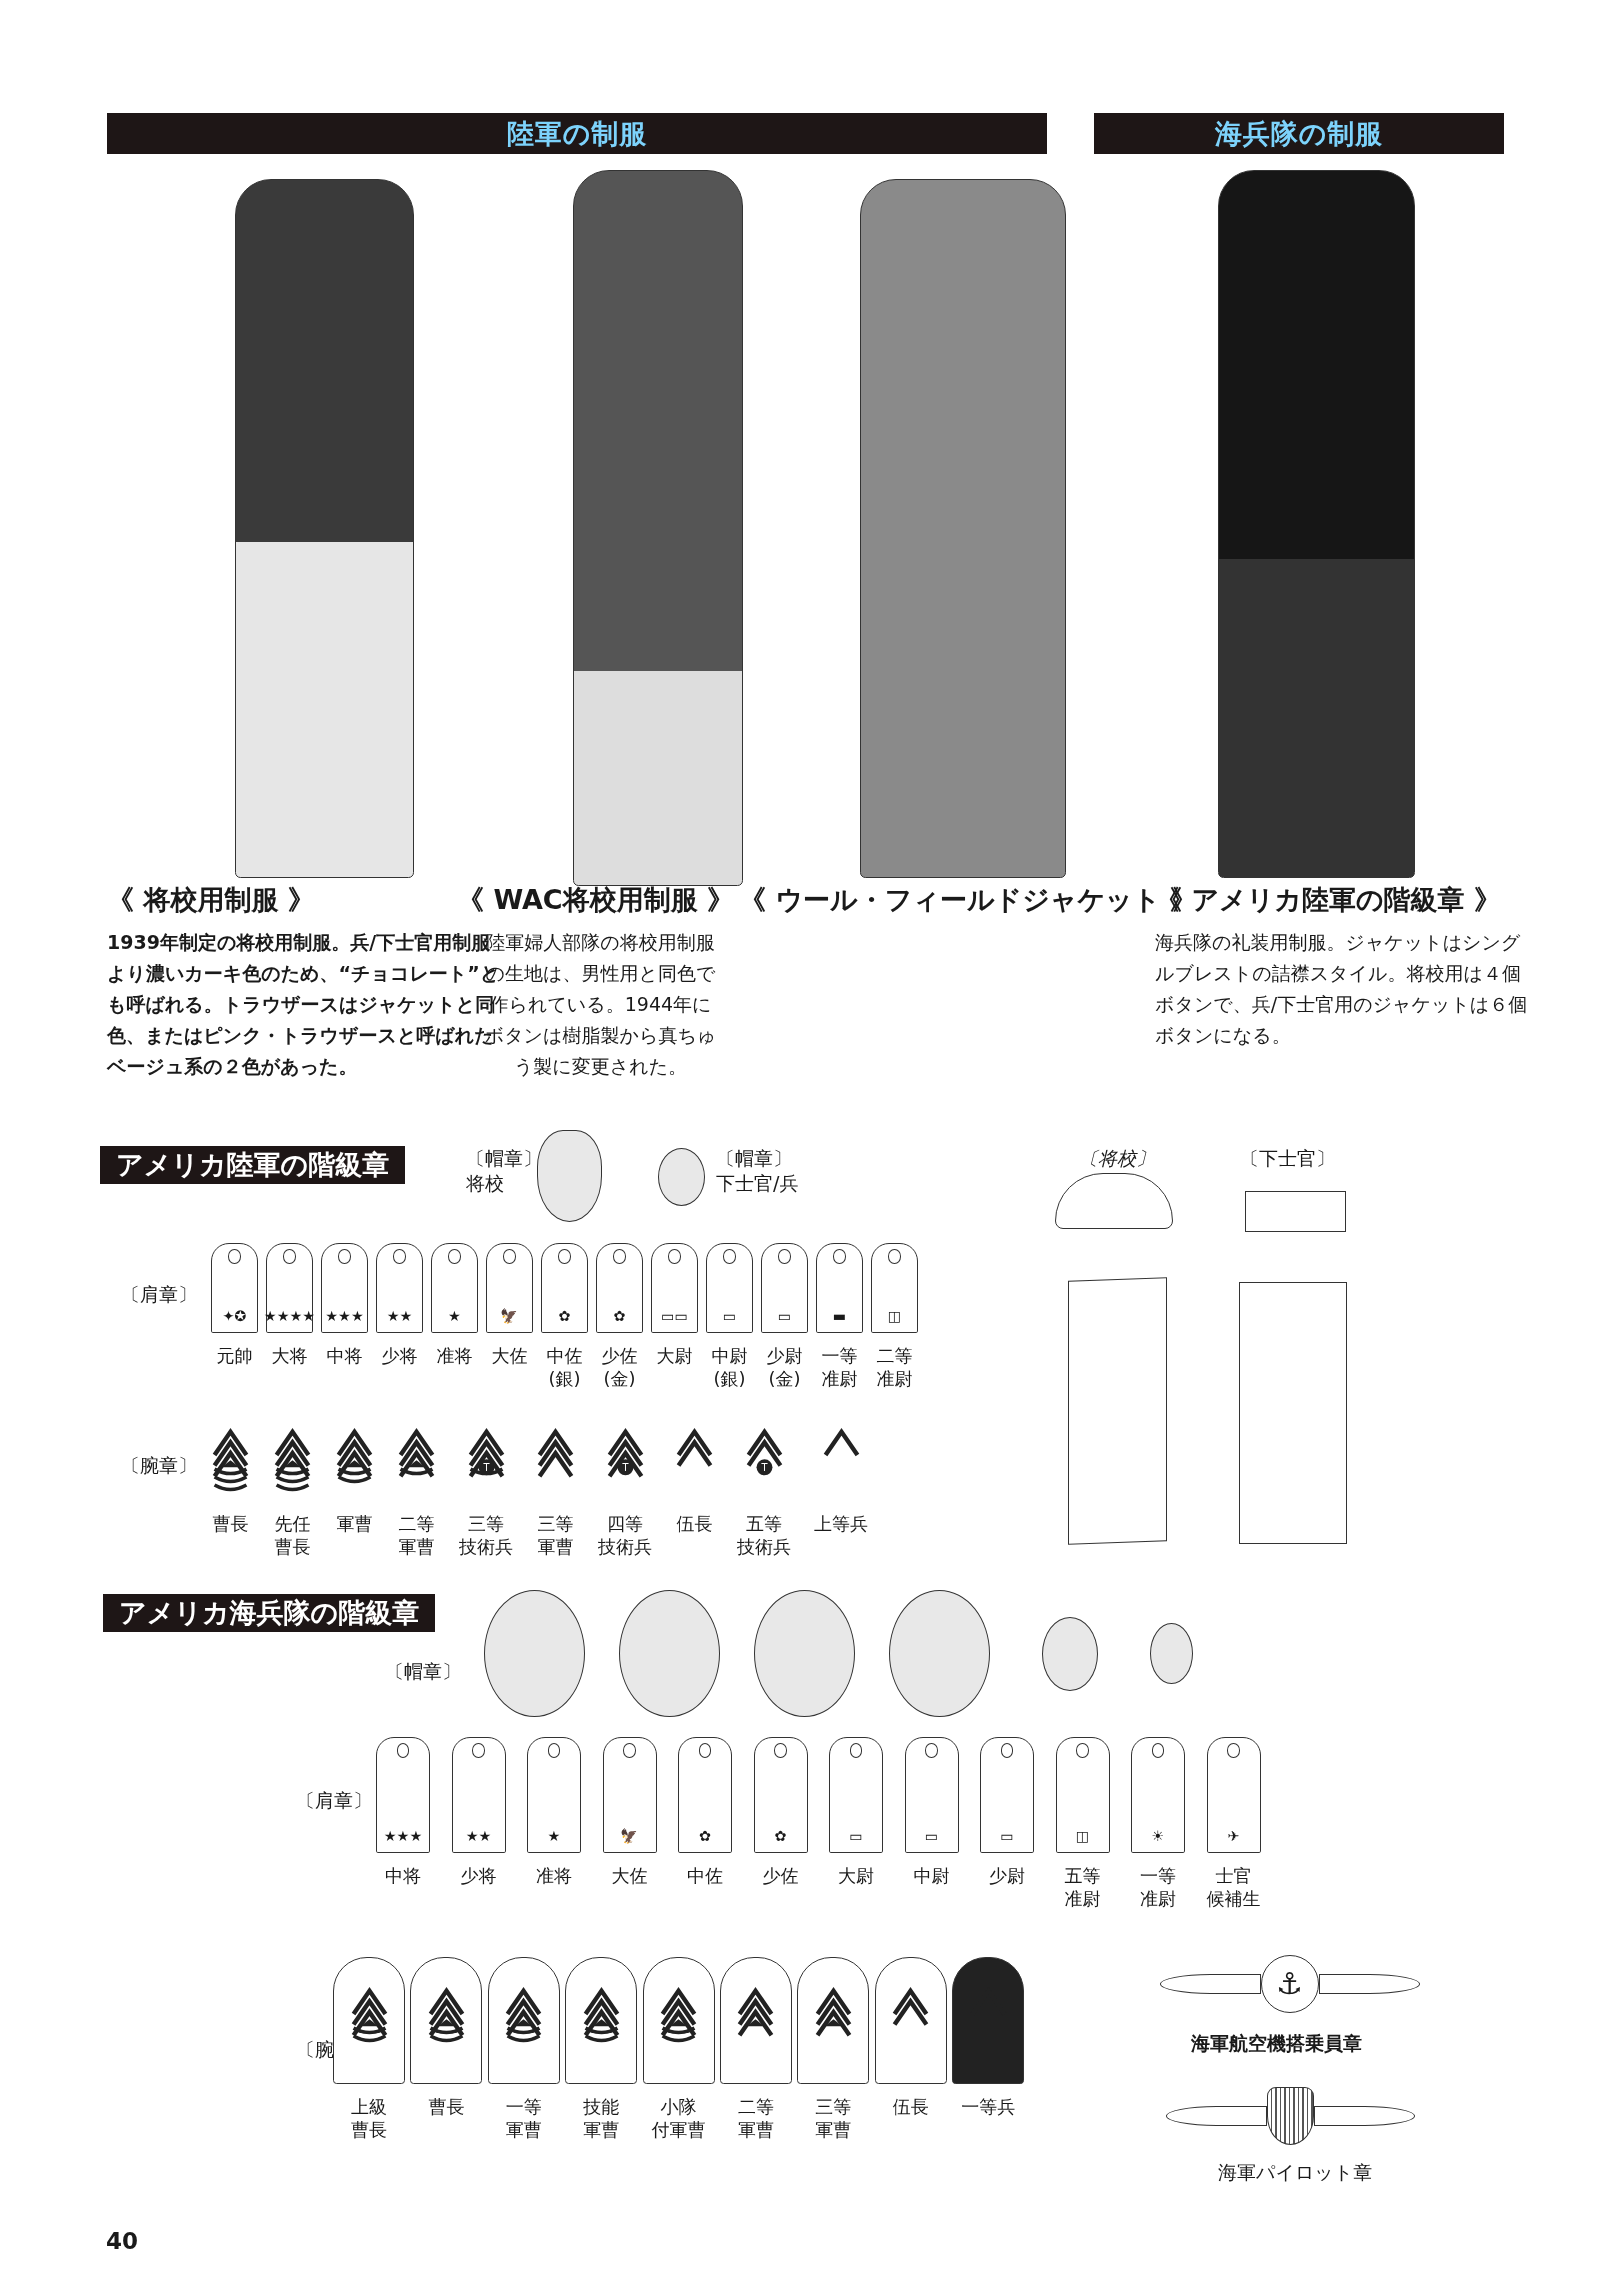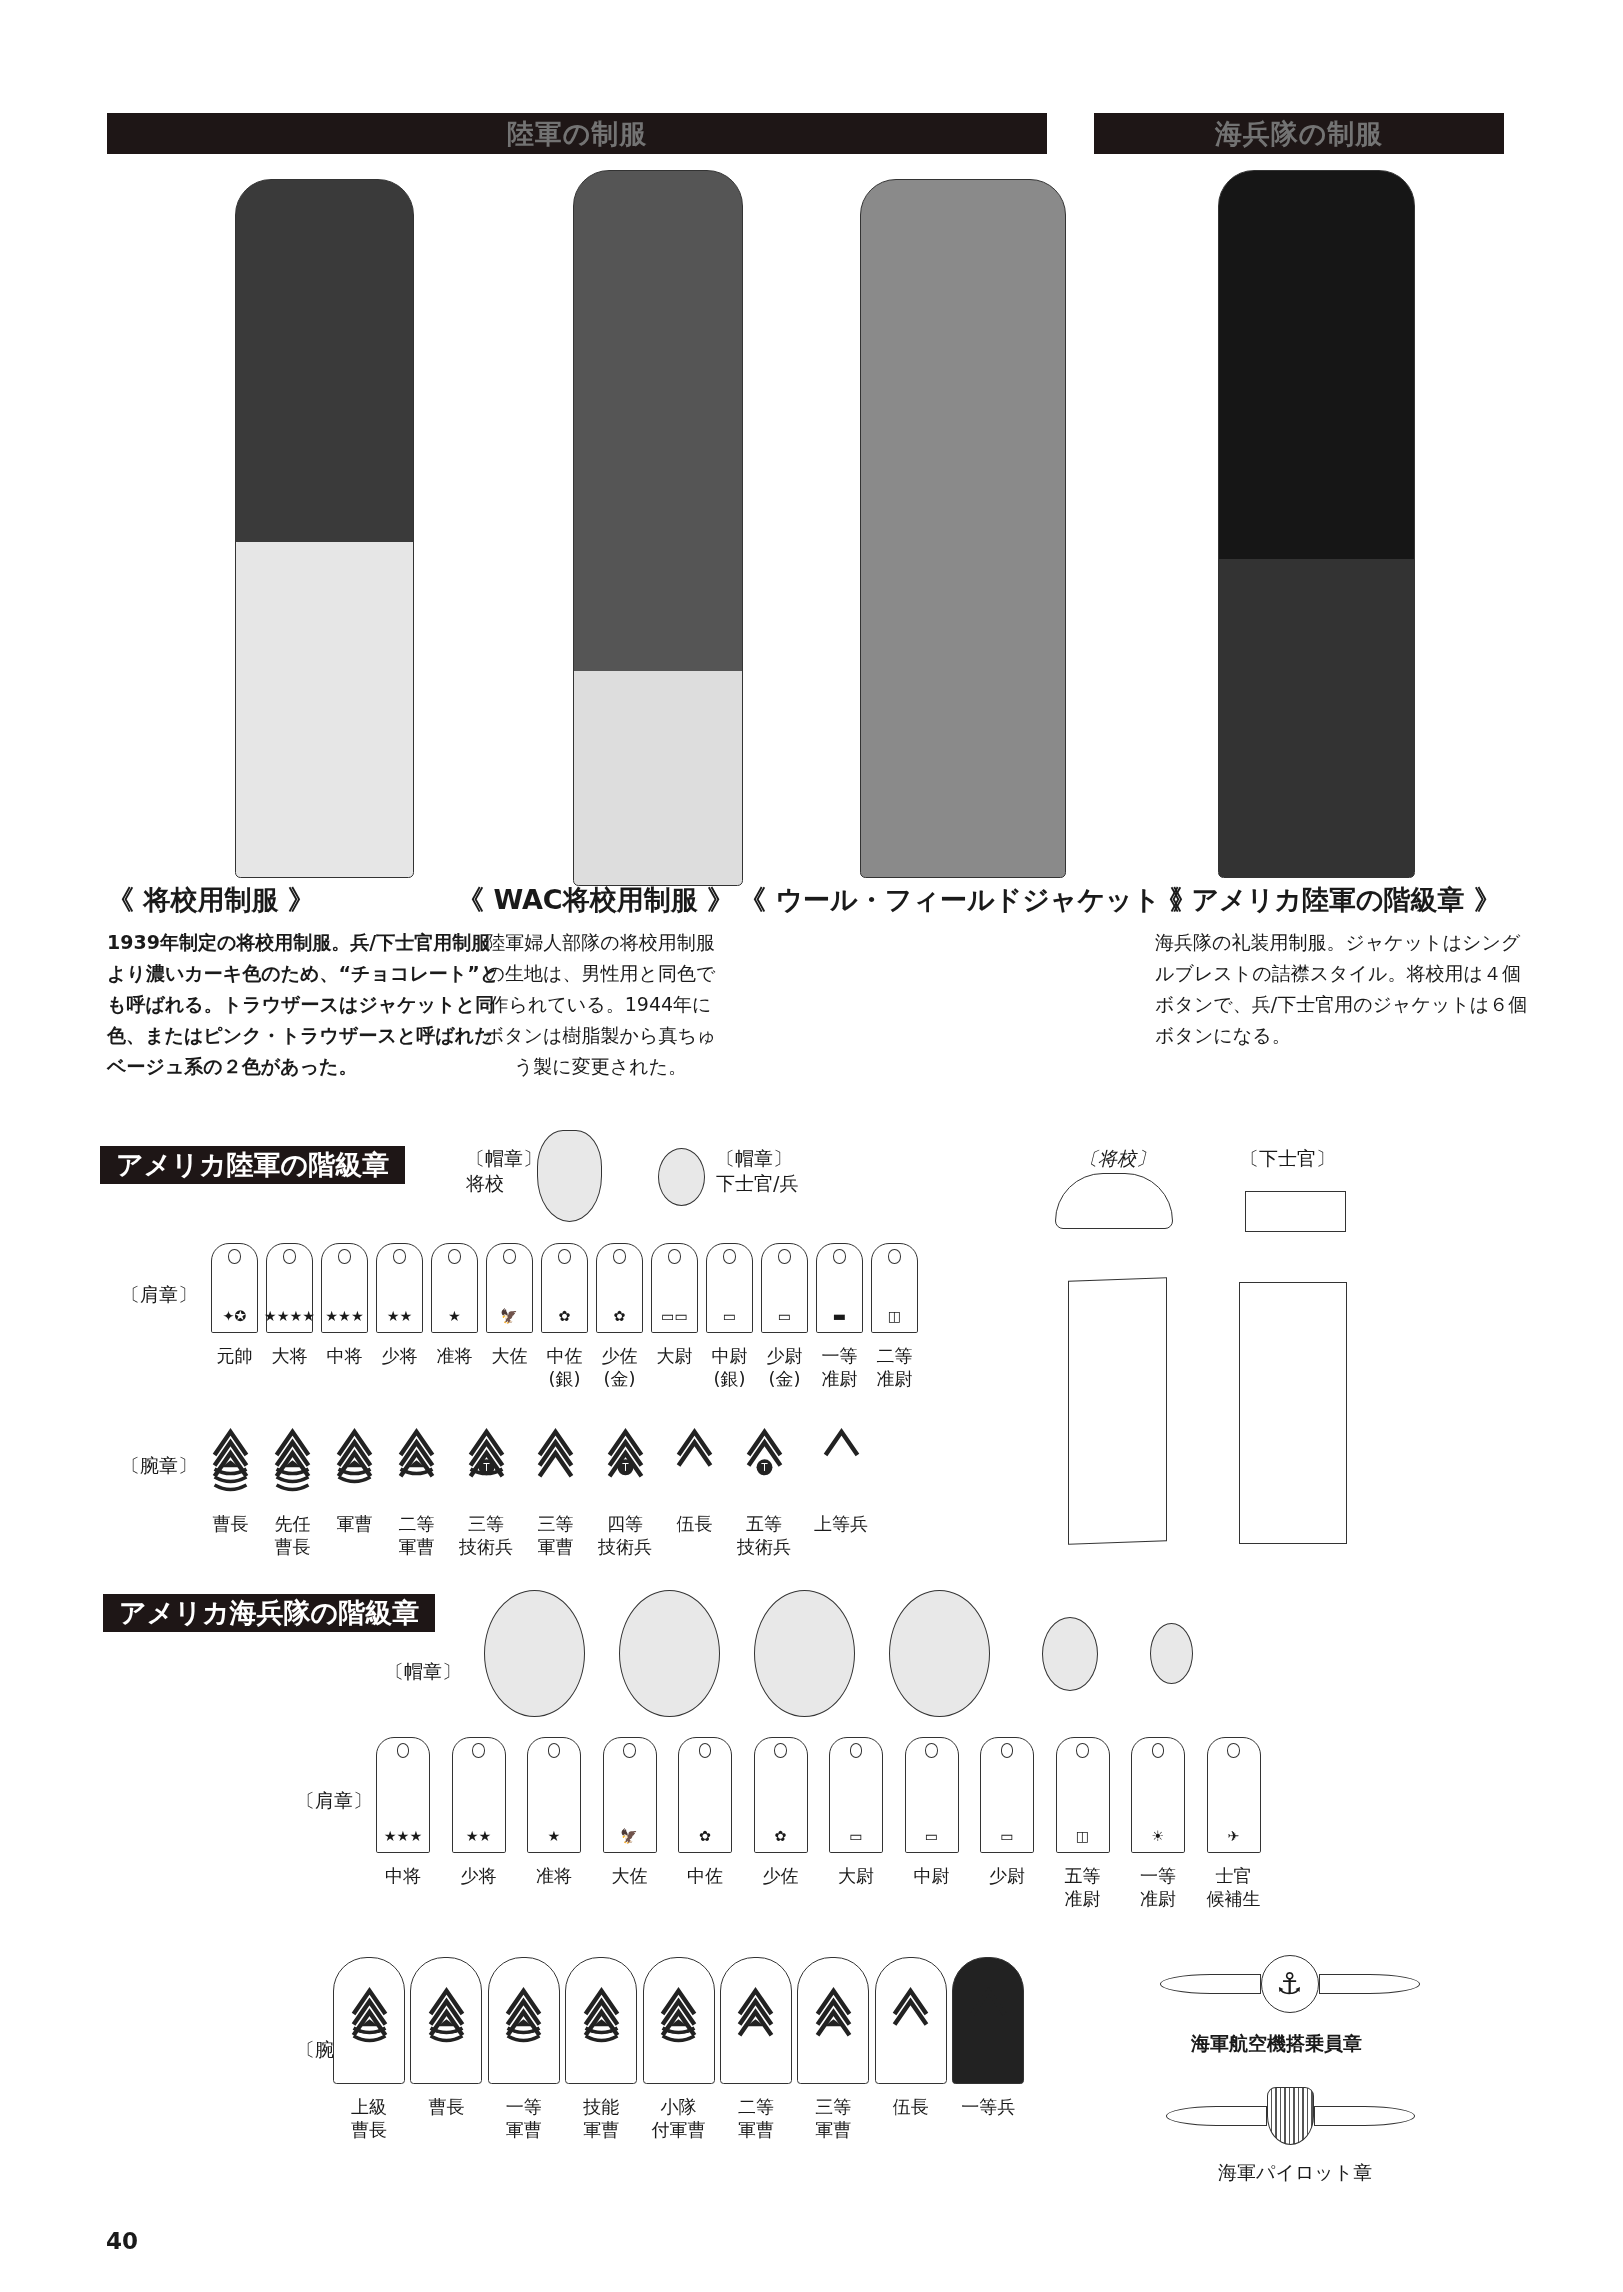--- a/index.html
+++ b/index.html
@@ -1,18 +1,18 @@
 <!DOCTYPE html>
 <html style="font-size:14.3px"><head>
 <meta charset="utf-8">
 <style>
   html,body{margin:0;padding:0;background:#fff;}
   body{width:1624px;height:2293px;position:relative;overflow:hidden;font-family:"DejaVu Sans","Liberation Sans",sans-serif;color:#1a1a1a;}
   .abs{position:absolute;}
-  .banner{background:#1e1616;color:#737373;font-weight:bold;font-size:27px;display:flex;align-items:center;justify-content:center;letter-spacing:0.9px;}
+  .banner{background:#1e1616;color:#7dd3fc;font-weight:bold;font-size:27px;display:flex;align-items:center;justify-content:center;letter-spacing:0.9px;}
   .sec-title{background:#1e1616;color:#fff;font-weight:bold;font-size:27px;padding:0 16px;display:flex;align-items:center;}
   .fig{border:1.8px solid #333;background:#f4f4f4;box-sizing:border-box;}
   .caption-title{font-weight:bold;font-size:27px;white-space:nowrap;}
   .caption-body{font-size:19px;line-height:31px;}
   .small{font-size:19px;line-height:25px;}
   .rank-row{display:flex;}
   .rank{display:flex;flex-direction:column;align-items:center;}
   .strap{width:47px;height:90px;border:1.8px solid #333;border-radius:18px 18px 1.8px 1.8px;box-sizing:border-box;position:relative;background:#fff;display:flex;flex-direction:column;align-items:center;padding-top:5.4px;}
   .strap .hole{width:10.7px;height:12.5px;border:1.8px solid #333;border-radius:50%;}
   .strap .ins{margin-top:auto;margin-bottom:9px;font-size:14.3px;line-height:14.3px;text-align:center;}

